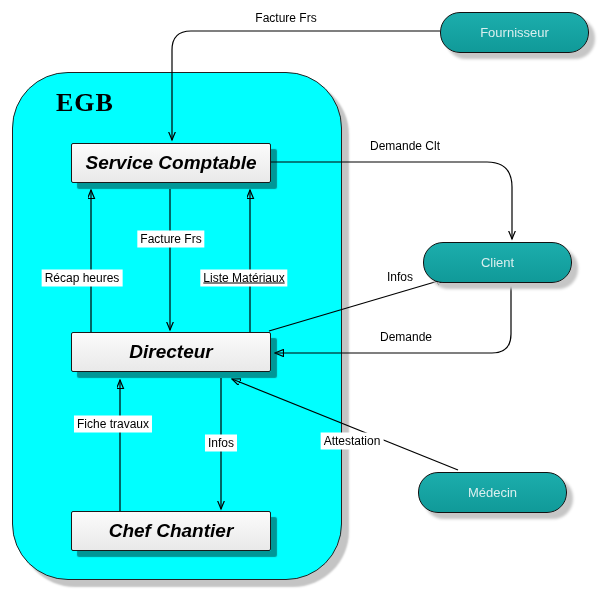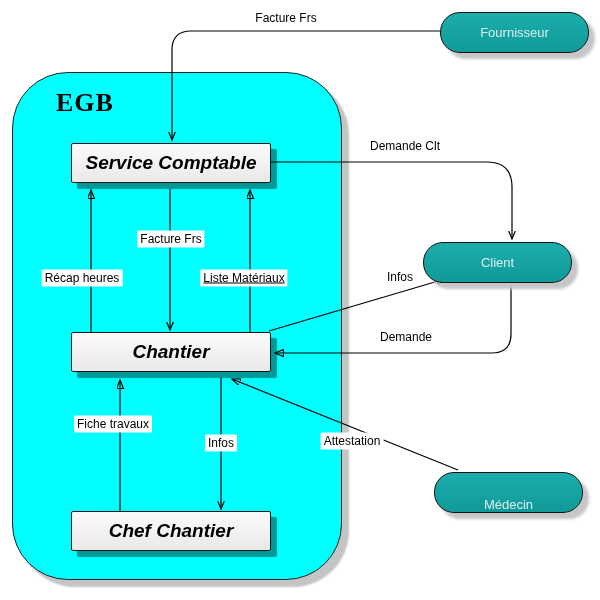--- a/index.html
+++ b/index.html
@@ -38,21 +38,21 @@
   .oval{
     position:absolute;width:147px;height:39px;
     background:linear-gradient(#1cadac,#109a99);
     border:1px solid #111;border-radius:20px;
     box-shadow:6px 6px 3px #c6c6c6;
     display:flex;align-items:center;justify-content:center;
     font-size:13px;color:#d9efef;z-index:3;
   }
   .oval.fournisseur{left:440px;top:12px;}
   .oval.client{left:423px;top:242px;}
-  .oval.medecin{left:434px;top:472px;align-items:flex-end;}
+  .oval.medecin{left:418px;top:472px;}
 
   
   .flabel{
     position:absolute;transform:translate(-50%,-50%);
     background:#ffffff;color:#000;font-size:12px;line-height:17px;
     padding:0 3px;white-space:nowrap;z-index:4;
   }
 </style>
 </head>
 <body>
@@ -76,21 +76,21 @@
   <path d="M511,284 V334 Q511,353 492,353 H275" marker-end="url(#ah)"></path>
   <path d="M120,511 V380" marker-end="url(#ah)"></path>
   <path d="M221,378 V509" marker-end="url(#ah)"></path>
   <path d="M458,470 L232,379" marker-end="url(#ah)"></path>
 </svg>
 
 <div class="pbox sc">
   <span>Service Comptable</span>
 </div>
 <div class="pbox dir">
-  <span>Chantier</span>
+  <span>Directeur</span>
 </div>
 <div class="pbox cc">
   <span>Chef Chantier</span>
 </div>
 
 <div class="oval fournisseur">
   <span>Fournisseur</span>
 </div>
 <div class="oval client">
   <span>Client</span>

